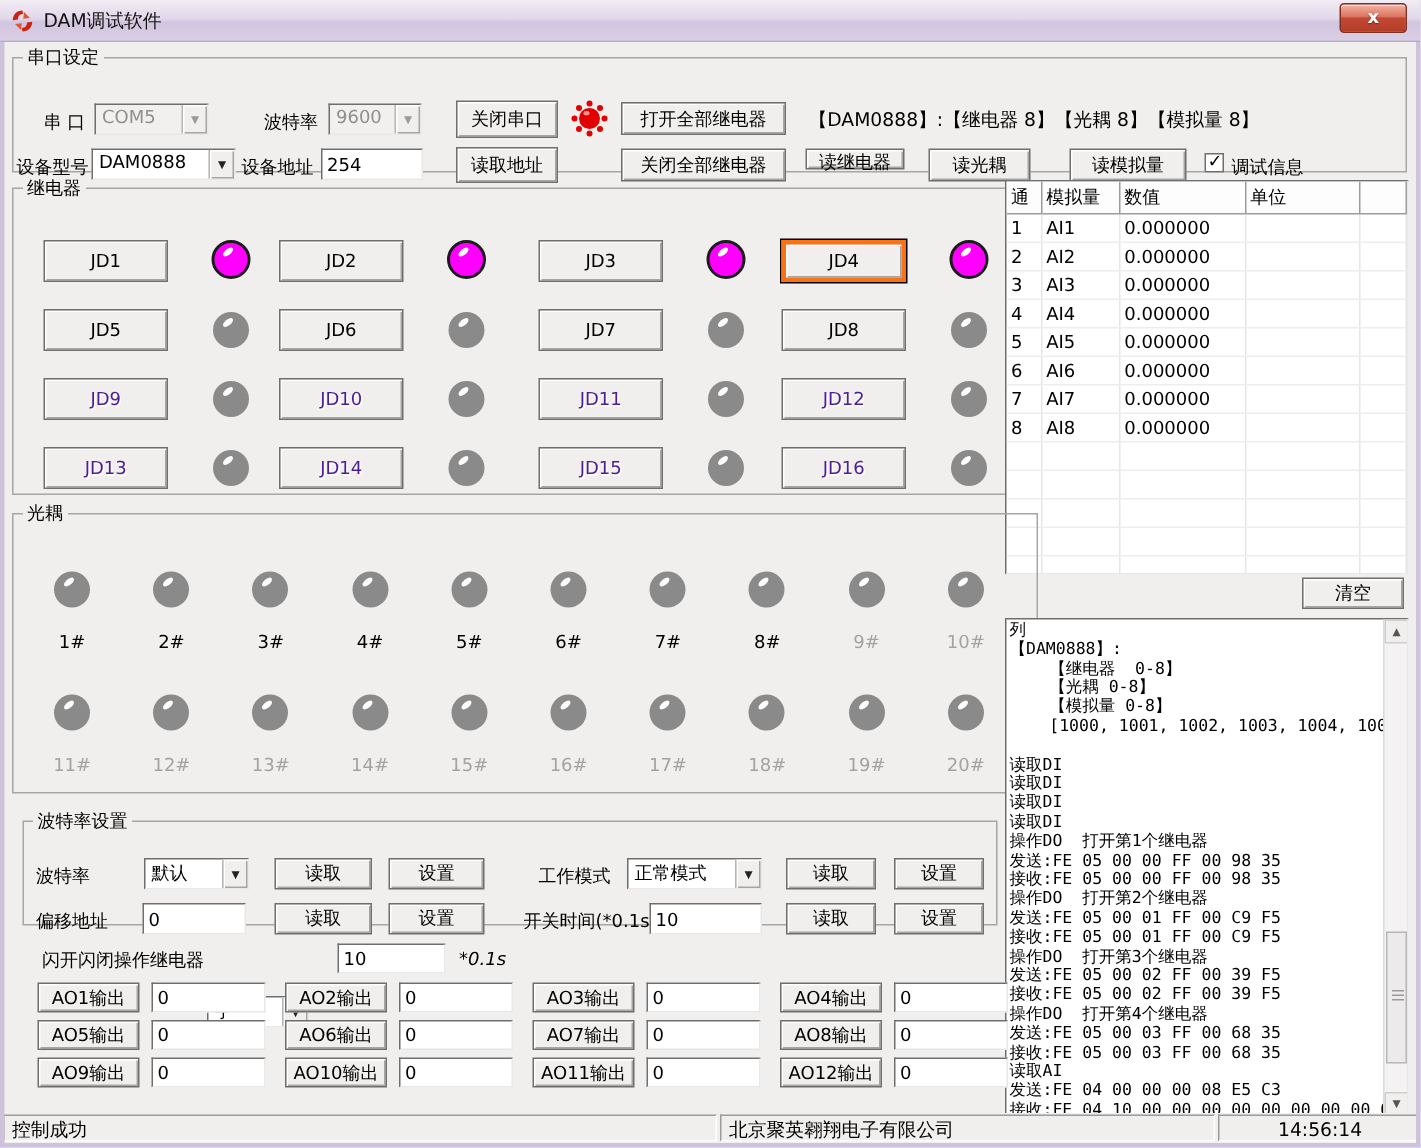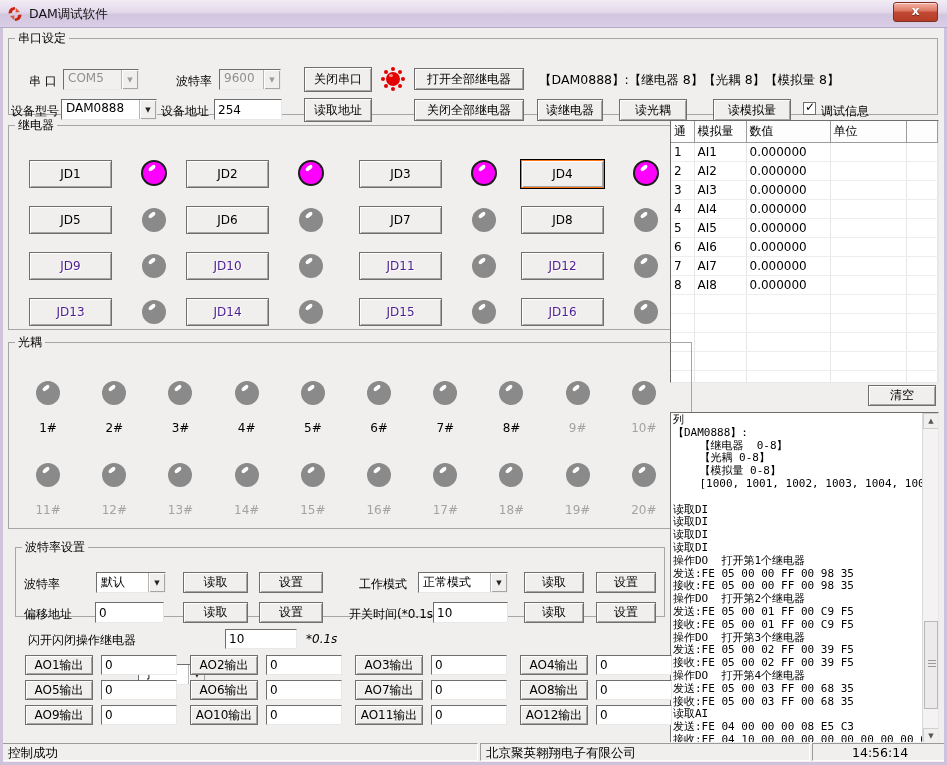--- a/index.html
+++ b/index.html
@@ -28,21 +28,21 @@
 
   
   fieldset { position:absolute; border:1px solid #A6A6A6; background:transparent; }
   legend { font-size:12px; margin-left:6px; padding:0 3px; color:#000; }
   .abs { position:absolute; }
   .lbl { font-size:12px; white-space:nowrap; }
   .btn { position:absolute; background:#F0EFED; border:1px solid #6F6F6F;
     box-shadow:inset 1px 1px 0 #FFFFFF, inset -1px -1px 0 #A5A5A5;
     font-family:inherit; font-size:12px; color:#000; text-align:center; cursor:pointer; }
   .btn.dis { color:#4c1d95; text-shadow:1px 1px 0 #fff; }
-  .btn.focus { border:1px solid #f97316; box-shadow:inset 1px 1px 0 #FFFFFF, inset -1px -1px 0 #A5A5A5, 0 0 0 1px #000; }
+  .btn.focus { border:3px solid #f97316; box-shadow:inset 1px 1px 0 #FFFFFF, inset -1px -1px 0 #A5A5A5, 0 0 0 1px #000; }
   .tin { position:absolute; background:#fff; border:1px solid; border-color:#6E6E6E #E8E8E8 #E8E8E8 #6E6E6E;
     font-family:inherit; font-size:12px; padding:0 3px; }
   .combo { position:absolute; background:#fff; border:1px solid; border-color:#6E6E6E #E8E8E8 #E8E8E8 #6E6E6E;
     display:flex; align-items:stretch; cursor:pointer; }
   .combo .txt { flex:1; padding:1px 4px; font-size:12px; overflow:hidden; white-space:nowrap; }
   .combo .arrow { width:17px; background:#F0EFED; border-left:1px solid #B5B5B5;
     box-shadow:inset 1px 1px 0 #fff, inset -1px -1px 0 #A5A5A5;
     display:flex; align-items:center; justify-content:center; font-size:7px; color:#222; }
   .combo.dis { background:#F1F0EE; }
   .combo.dis .txt { color:#8F8F8F; }
@@ -153,21 +153,21 @@
     <div class="combo" style="left:52px;top:52px;width:96px;height:21px;">
       <span class="txt">DAM0888</span>
       <span class="arrow">▼</span>
     </div>
 
     <span class="lbl abs" style="left:152px;top:56px;">设备地址</span>
     <input class="tin" style="left: 205px; top: 52px; width: 68px; height: 21px;" value="254">
 
     <button class="btn" style="left:295px;top:51px;width:68px;height:24px;">读取地址</button>
     <button class="btn" style="left:405px;top:52px;width:110px;height:22px;">关闭全部继电器</button>
-    <button class="btn" style="left:528px;top:52px;width:66px;height:22px;">读继电器</button>
+    <button class="btn" style="left:528px;top:52px;width:66px;height:14px;">读继电器</button>
     <button class="btn" style="left:610px;top:52px;width:68px;height:22px;">读光耦</button>
     <button class="btn" style="left:704px;top:52px;width:78px;height:22px;">读模拟量</button>
     <span class="checkbox checked" style="left:794px;top:55px;"></span>
     <span class="lbl abs" style="left:812px;top:56px;">调试信息</span>
   </fieldset>
 
   <fieldset style="left:8px;top:117px;width:747px;height:213px;">
     <legend>继电器</legend>
 
     <div class="jd-cell" style="left:20px;top:26px;">

